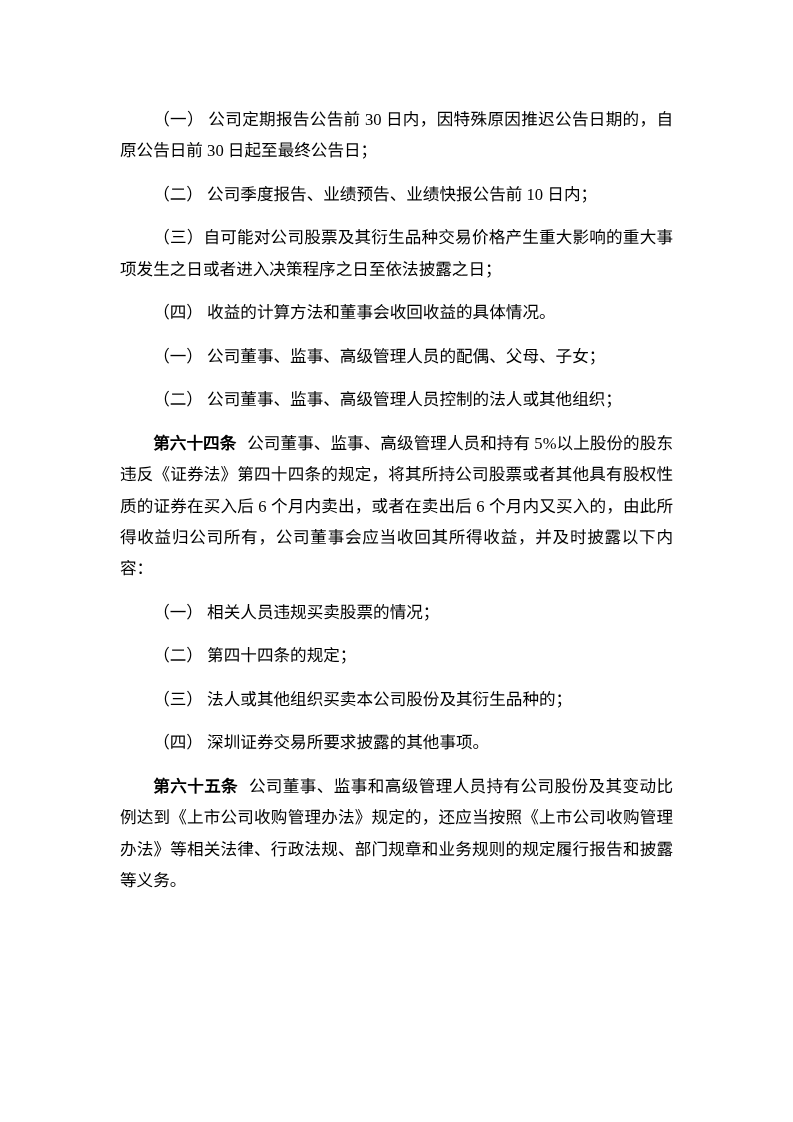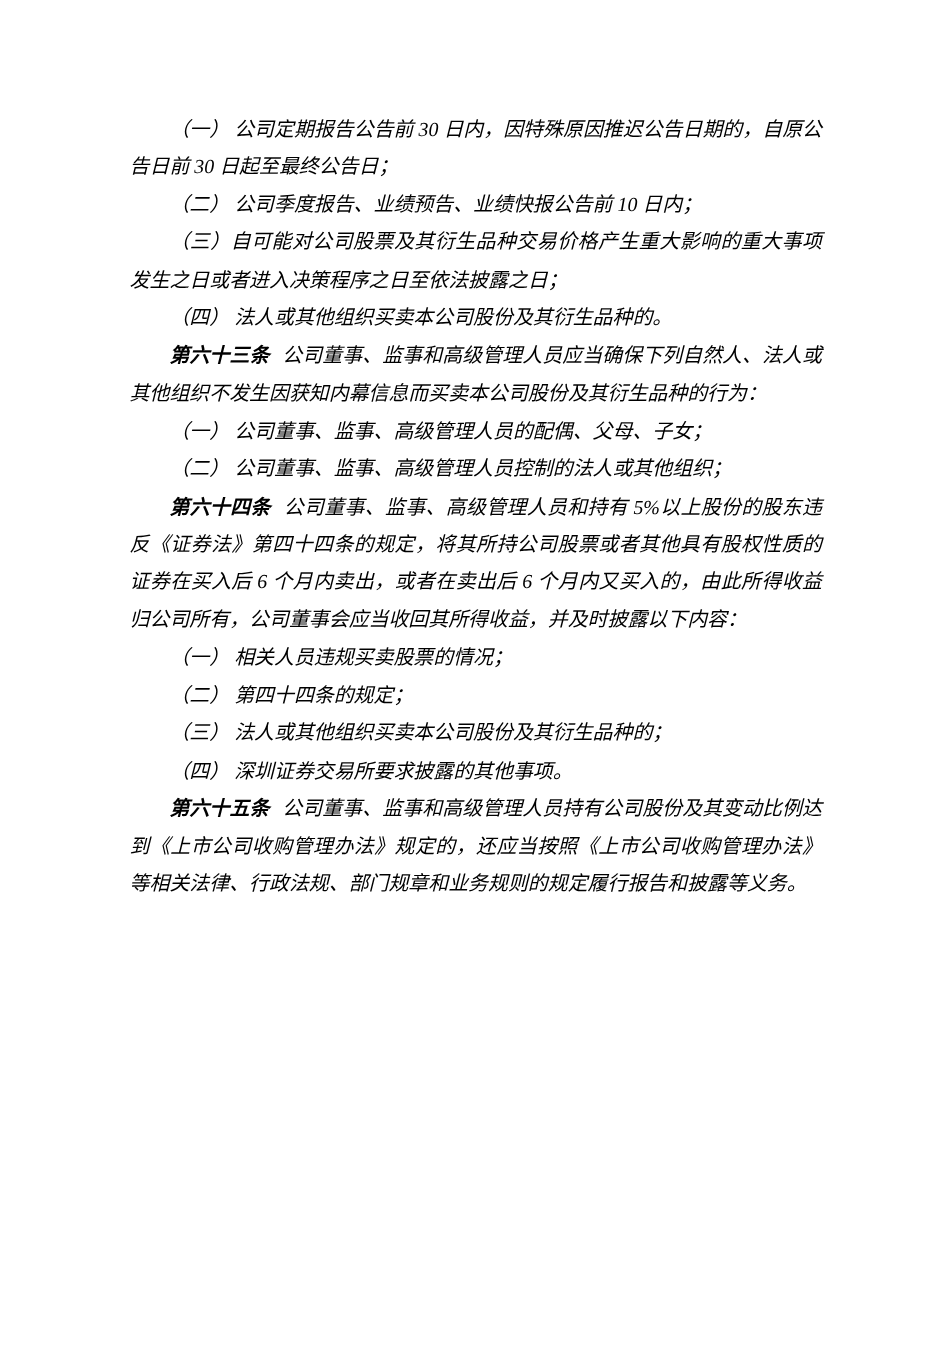--- a/index.html
+++ b/index.html
@@ -27,47 +27,45 @@
     top: 92px;
     width: 577px;
     color: #000000;
     font-size: 16.6px;
     line-height: 31.45px;
     text-align: justify;
     text-justify: inter-ideograph;
     overflow-wrap: break-word;
   }
   .para {
-    margin: 0;
+    margin: 12px;
     padding: 0;
     text-indent: 2em;
-    font-style: italic;
   }
   .article-heading {
     font-weight: bold;
   }
   .article-heading:not(:empty) {
     margin-right: 0.65em;
   }
 </style>
 </head>
 <body style="background: rgb(255, 255, 255);">
 
 <div class="page">
   <div class="page-text" style="color: rgb(0, 0, 0);">
 
     <p class="para"><span class="article-heading"></span><span>（一） 公司定期报告公告前 30 日内，因特殊原因推迟公告日期的，自原公告日前 30 日起至最终公告日；</span></p>
 
     <p class="para"><span class="article-heading"></span><span>（二） 公司季度报告、业绩预告、业绩快报公告前 10 日内；</span></p>
 
     <p class="para"><span class="article-heading"></span><span>（三）自可能对公司股票及其衍生品种交易价格产生重大影响的重大事项发生之日或者进入决策程序之日至依法披露之日；</span></p>
 
-    <p class="para"><span class="article-heading"></span><span>（四） 法人或其他组织买卖本公司股份及其衍生品种的。</span></p>
+    <p class="para"><span class="article-heading"></span><span>（四） 收益的计算方法和董事会收回收益的具体情况。</span></p>
 
-    <p class="para"><span class="article-heading">第六十三条</span><span>公司董事、监事和高级管理人员应当确保下列自然人、法人或其他组织不发生因获知内幕信息而买卖本公司股份及其衍生品种的行为：</span></p>
 
     <p class="para"><span class="article-heading"></span><span>（一） 公司董事、监事、高级管理人员的配偶、父母、子女；</span></p>
 
     <p class="para"><span class="article-heading"></span><span>（二） 公司董事、监事、高级管理人员控制的法人或其他组织；</span></p>
 
 
 
     <p class="para"><span class="article-heading">第六十四条</span><span>公司董事、监事、高级管理人员和持有 5%以上股份的股东违反《证券法》第四十四条的规定，将其所持公司股票或者其他具有股权性质的证券在买入后 6 个月内卖出，或者在卖出后 6 个月内又买入的，由此所得收益归公司所有，公司董事会应当收回其所得收益，并及时披露以下内容：</span></p>
 
     <p class="para"><span class="article-heading"></span><span>（一） 相关人员违规买卖股票的情况；</span></p>

